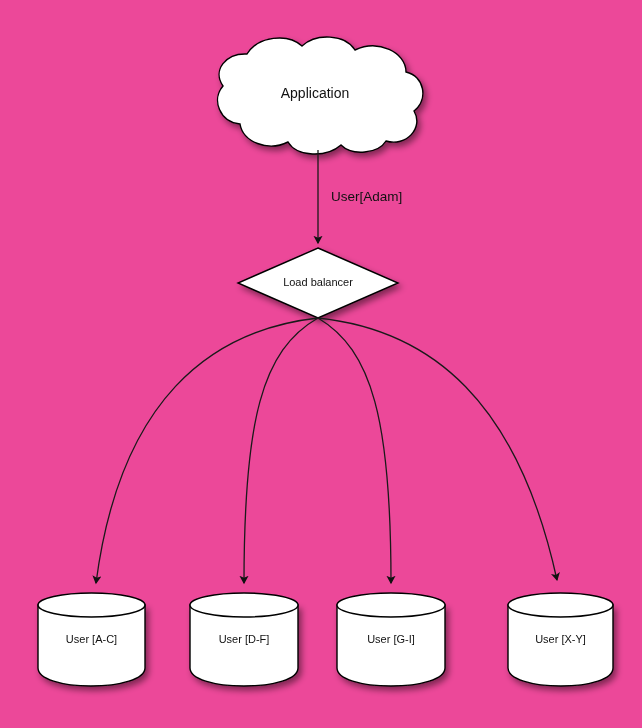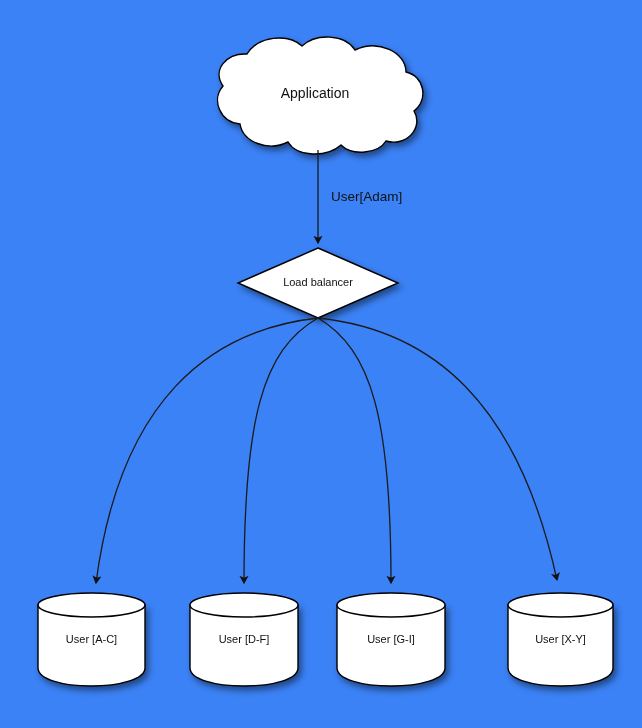--- a/index.html
+++ b/index.html
@@ -8,21 +8,21 @@
     background: #ffffff;
   }
   body {
     font-family: "Liberation Sans", sans-serif;
     -webkit-font-smoothing: antialiased;
   }
   #canvas {
     position: relative;
     width: 642px;
     height: 728px;
-    background: #3b82f6;
+    background: #ec4899;
     overflow: hidden;
   }
   #diagram-svg {
     position: absolute;
     top: 0;
     left: 0;
     width: 642px;
     height: 728px;
   }
   .shape-fill {

